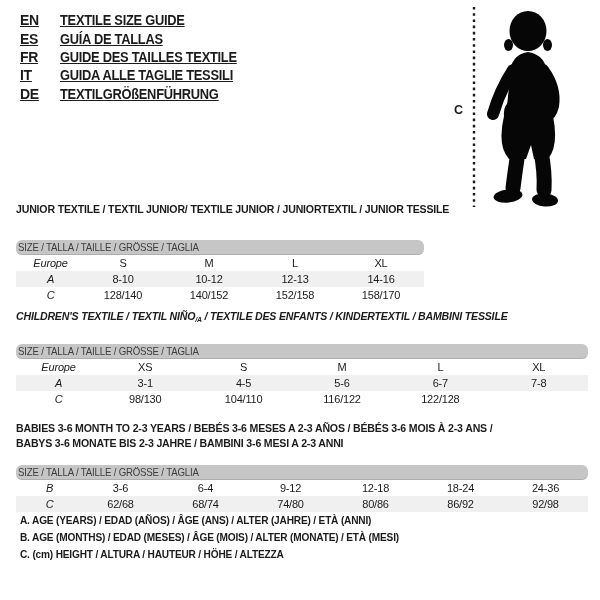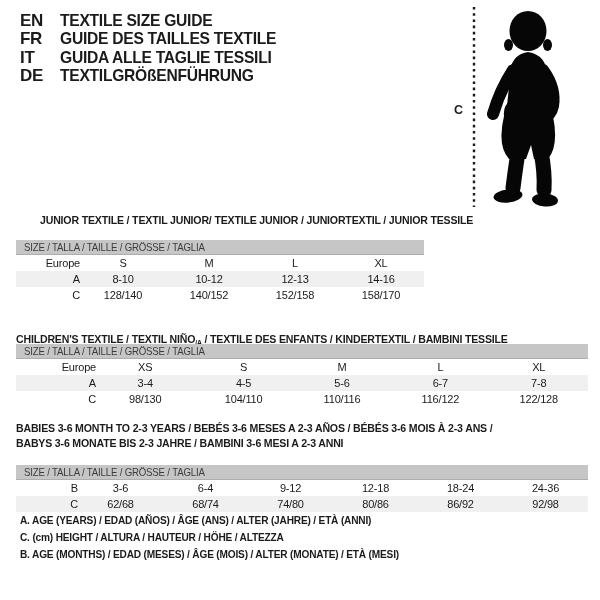--- a/index.html
+++ b/index.html
@@ -7,65 +7,69 @@
     width:600px; height:600px; background:#ffffff;
     font-family:"Liberation Sans", sans-serif;
     color:#1b1b1b;
     -webkit-font-smoothing:antialiased;
   }
   .canvas { position:relative; width:600px; height:600px; overflow:hidden; background:#fff; }
 
   
   .lang { position:absolute; left:20px; top:11px; }
   .lang-row { display:grid; grid-template-columns:40px auto; height:18.4px; align-items:center;
-              font-weight:700; font-size:17px; letter-spacing:-0.3px; }
+              font-weight:700; font-size:14px; letter-spacing:-0.3px;text-decoration:underline; }
   .cond { display:inline-block; transform:scaleX(0.92); transform-origin:0 50%; white-space:nowrap; }
 
   
   .figure { position:absolute; left:450px; top:2px; width:148px; height:208px; }
   .c-label { position:absolute; left:4px; top:101px; font-weight:700; font-size:12.5px; }
   .dash { position:absolute; left:22px; top:5px; }
   .silhouette { position:absolute; left:32px; top:2px; }
 
   
   .sec-title { position:absolute; left:16px; font-weight:700; font-size:11.5px;
                letter-spacing:-0.2px; white-space:nowrap; line-height:15px; }
-  #title1 { top:213px;margin-left:24px; }
-  #title2 { top:332px; }
+  #title1 { top:202px; }
+  #title2 { top:309px;font-style:italic; }
   #title3 { top:421px;text-decoration:underline; }
   .subA { font-size:7.5px; vertical-align:-2px; }
 
   
   .size-table { position:absolute; left:16px; }
   #table1 { top:240px; width:408px; }
   #table2 { top:344px; width:572px; }
   #table3 { top:465px; width:572px; }
   .bar { height:15px; background:#c6c6c6; border-bottom:1px solid #aeaeae; box-sizing:border-box;
-         line-height:14px; padding-left:8px; font-size:10.5px; color:#3c3c3c; letter-spacing:-0.2px; }
+         line-height:14px; padding-left:2px; font-size:10.5px; color:#3c3c3c; letter-spacing:-0.2px;border-radius:6px; }
   .trow { display:grid; height:16px; line-height:16px; font-size:11px; letter-spacing:-0.2px; }
   .t1 .trow { grid-template-columns:64px repeat(4, 86px); }
   .t2 .trow { grid-template-columns:80px repeat(5, 98.4px); }
   .t3 .trow { grid-template-columns:62px repeat(6, 85px); }
   .trow.alt { background:#f0f0f0; }
   .tcell { text-align:center; overflow:hidden; }
-  .tcell.lbl { text-align:right; padding-left:5px; }
+  .tcell.lbl { text-align:center; padding-left:5px;font-style:italic; }
 
   
   .foot { position:absolute; left:20px; top:512px; font-weight:700; font-size:11px;
           line-height:17.2px; letter-spacing:-0.2px; }
 </style>
 </head>
 <body>
 
 <div class="canvas">
 
   <div class="lang">
     <div class="lang-row">
       <span>EN</span>
       <span class="cond">TEXTILE SIZE GUIDE</span>
+    </div>
+    <div class="lang-row">
+      <span>ES</span>
+      <span class="cond">GUÍA DE TALLAS</span>
     </div>
     <div class="lang-row">
       <span>FR</span>
       <span class="cond">GUIDE DES TAILLES TEXTILE</span>
     </div>
     <div class="lang-row">
       <span>IT</span>
       <span class="cond">GUIDA ALLE TAGLIE TESSILI</span>
     </div>
     <div class="lang-row">
@@ -146,31 +150,30 @@
   <div class="trow">
         <div class="tcell lbl">Europe</div>
         <div class="tcell">XS</div>
         <div class="tcell">S</div>
         <div class="tcell">M</div>
         <div class="tcell">L</div>
         <div class="tcell">XL</div>
       </div>
       <div class="trow alt">
         <div class="tcell lbl">A</div>
-        <div class="tcell">3-4</div>
+        <div class="tcell">3-1</div>
         <div class="tcell">4-5</div>
         <div class="tcell">5-6</div>
         <div class="tcell">6-7</div>
         <div class="tcell">7-8</div>
       </div>
       <div class="trow">
         <div class="tcell lbl">C</div>
         <div class="tcell">98/130</div>
         <div class="tcell">104/110</div>
-        <div class="tcell">110/116</div>
         <div class="tcell">116/122</div>
         <div class="tcell">122/128</div>
       </div>
     </div>
 
   <div class="sec-title" id="title3">
     <div><span class="cond">BABIES 3-6 MONTH TO 2-3 YEARS / BEBÉS 3-6 MESES A 2-3 AÑOS / BÉBÉS 3-6 MOIS À 2-3 ANS /</span></div>
     <div><span class="cond">BABYS 3-6 MONATE BIS 2-3 JAHRE / BAMBINI 3-6 MESI A 2-3 ANNI</span></div>
   </div>
   <div class="size-table t3" id="table3">
@@ -192,17 +195,17 @@
         <div class="tcell">68/74</div>
         <div class="tcell">74/80</div>
         <div class="tcell">80/86</div>
         <div class="tcell">86/92</div>
         <div class="tcell">92/98</div>
       </div>
     </div>
 
   <div class="foot">
     <div><span class="cond">A. AGE (YEARS) / EDAD (AÑOS) / ÂGE (ANS) / ALTER (JAHRE) / ETÀ (ANNI)</span></div>
+    <div><span class="cond">B. AGE (MONTHS) / EDAD (MESES) / ÂGE (MOIS) / ALTER (MONATE) / ETÀ (MESI)</span></div>
     <div><span class="cond">C. (cm) HEIGHT / ALTURA / HAUTEUR / HÖHE / ALTEZZA</span></div>
-    <div><span class="cond">B. AGE (MONTHS) / EDAD (MESES) / ÂGE (MOIS) / ALTER (MONATE) / ETÀ (MESI)</span></div>
   </div>
 
 </div>
 
 </body></html>

